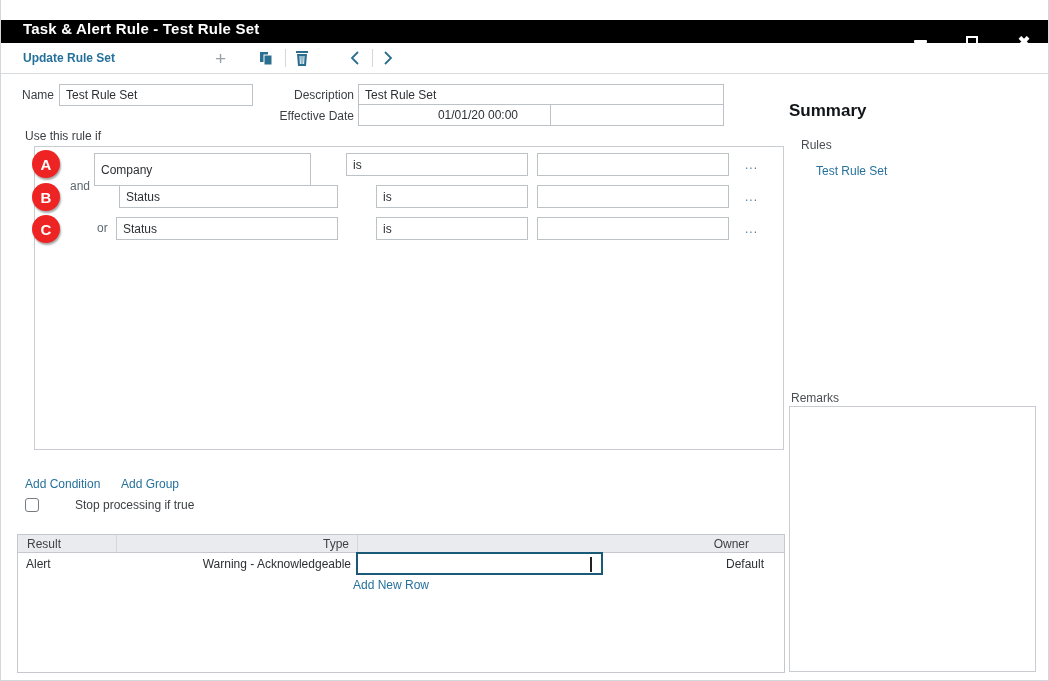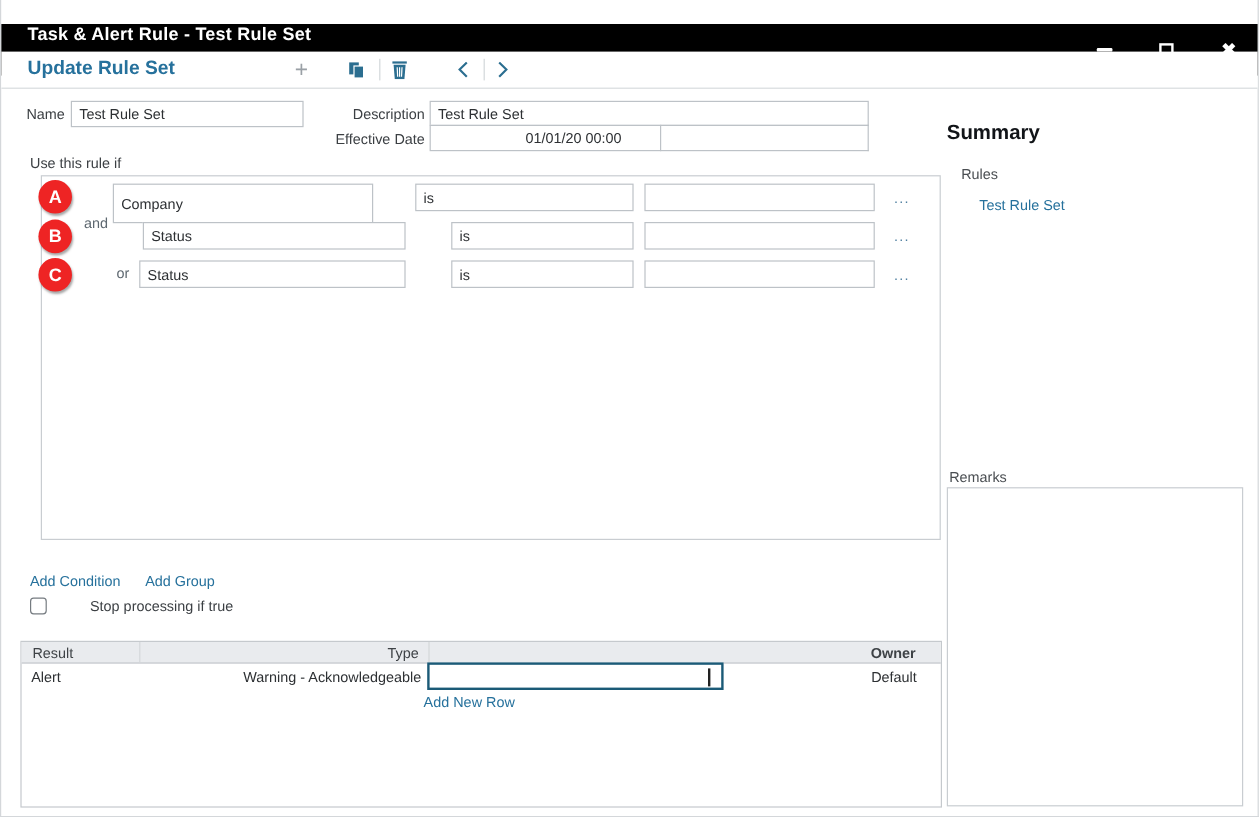--- a/index.html
+++ b/index.html
@@ -37,21 +37,21 @@
   .glyph-min { width:13px; height:3px; background:#ffffff; border-radius:1px; }
   .glyph-max { width:12px; height:12px; border:2px solid #ffffff; }
   .glyph-close { font-size:15px; font-weight:bold; color:#ffffff; }
 
   
   .toolbar {
     left:0; top:43px; width:1049px; height:31px;
     background:#ffffff; border-bottom:1px solid #d8dbde;
     display:flex; align-items:center;
   }
-  .tb-update { margin-left:22px; font-size:16px; font-weight:bold; color:#26719c; cursor:pointer; }
+  .tb-update { margin-left:22px; font-size:12px; font-weight:bold; color:#26719c; cursor:pointer; }
   .tb-plus { margin-left:100px; color:#9aa0a6; font-size:19px; font-weight:300; line-height:1; cursor:default; }
   .tb-icon { display:flex; align-items:center; justify-content:center; cursor:pointer; }
   .tb-sep { width:1px; height:18px; background:#d3d7da; }
 
   
   .field-label { font-size:12px; color:#3b3f43; text-align:right; line-height:22px; }
   .tbox {
     border:1px solid #bdc2c7; background:#ffffff;
     font-size:12px; color:#2d3033; font-family:"Liberation Sans", sans-serif;
     padding:0 6px; line-height:20px;
@@ -189,21 +189,21 @@
 
 <div class="abs chk-row" style="left:24px; top:498px;gap:30px;">
   <input type="checkbox" class="chk" style="">
   <span class="chk-label">Stop processing if true</span>
 </div>
 
 <div class="abs rtable" style="left:16px; top:534px; width:768px; height:139px;">
   <div class="rt-header">
     <div class="rt-hcell ha-l" style="width:99px;">Result</div>
     <div class="rt-hcell ha-r" style="width:241px;">Type</div>
-    <div class="rt-hcell ha-r" style="flex:1; padding-right:21px;font-weight:bold;">Owner</div>
+    <div class="rt-hcell ha-r" style="flex:1; padding-right:35px;">Owner</div>
   </div>
 </div>
 
 <div class="abs rt-cell" style="left:25px; top:553px;">Alert</div>
 <div class="abs rt-cell" style="left:115px; top:553px; width:235px; text-align:right;">Warning - Acknowledgeable</div>
 <div class="focus-input" style="left:355px; top:552px; width:247px; height:23px;">
   <div class="caret"></div>
 </div>
 <div class="abs rt-cell" style="left:600px; top:553px; width:163px; text-align:right;">Default</div>
 <div class="abs link" style="left:352px; top:578px;">Add New Row</div>

